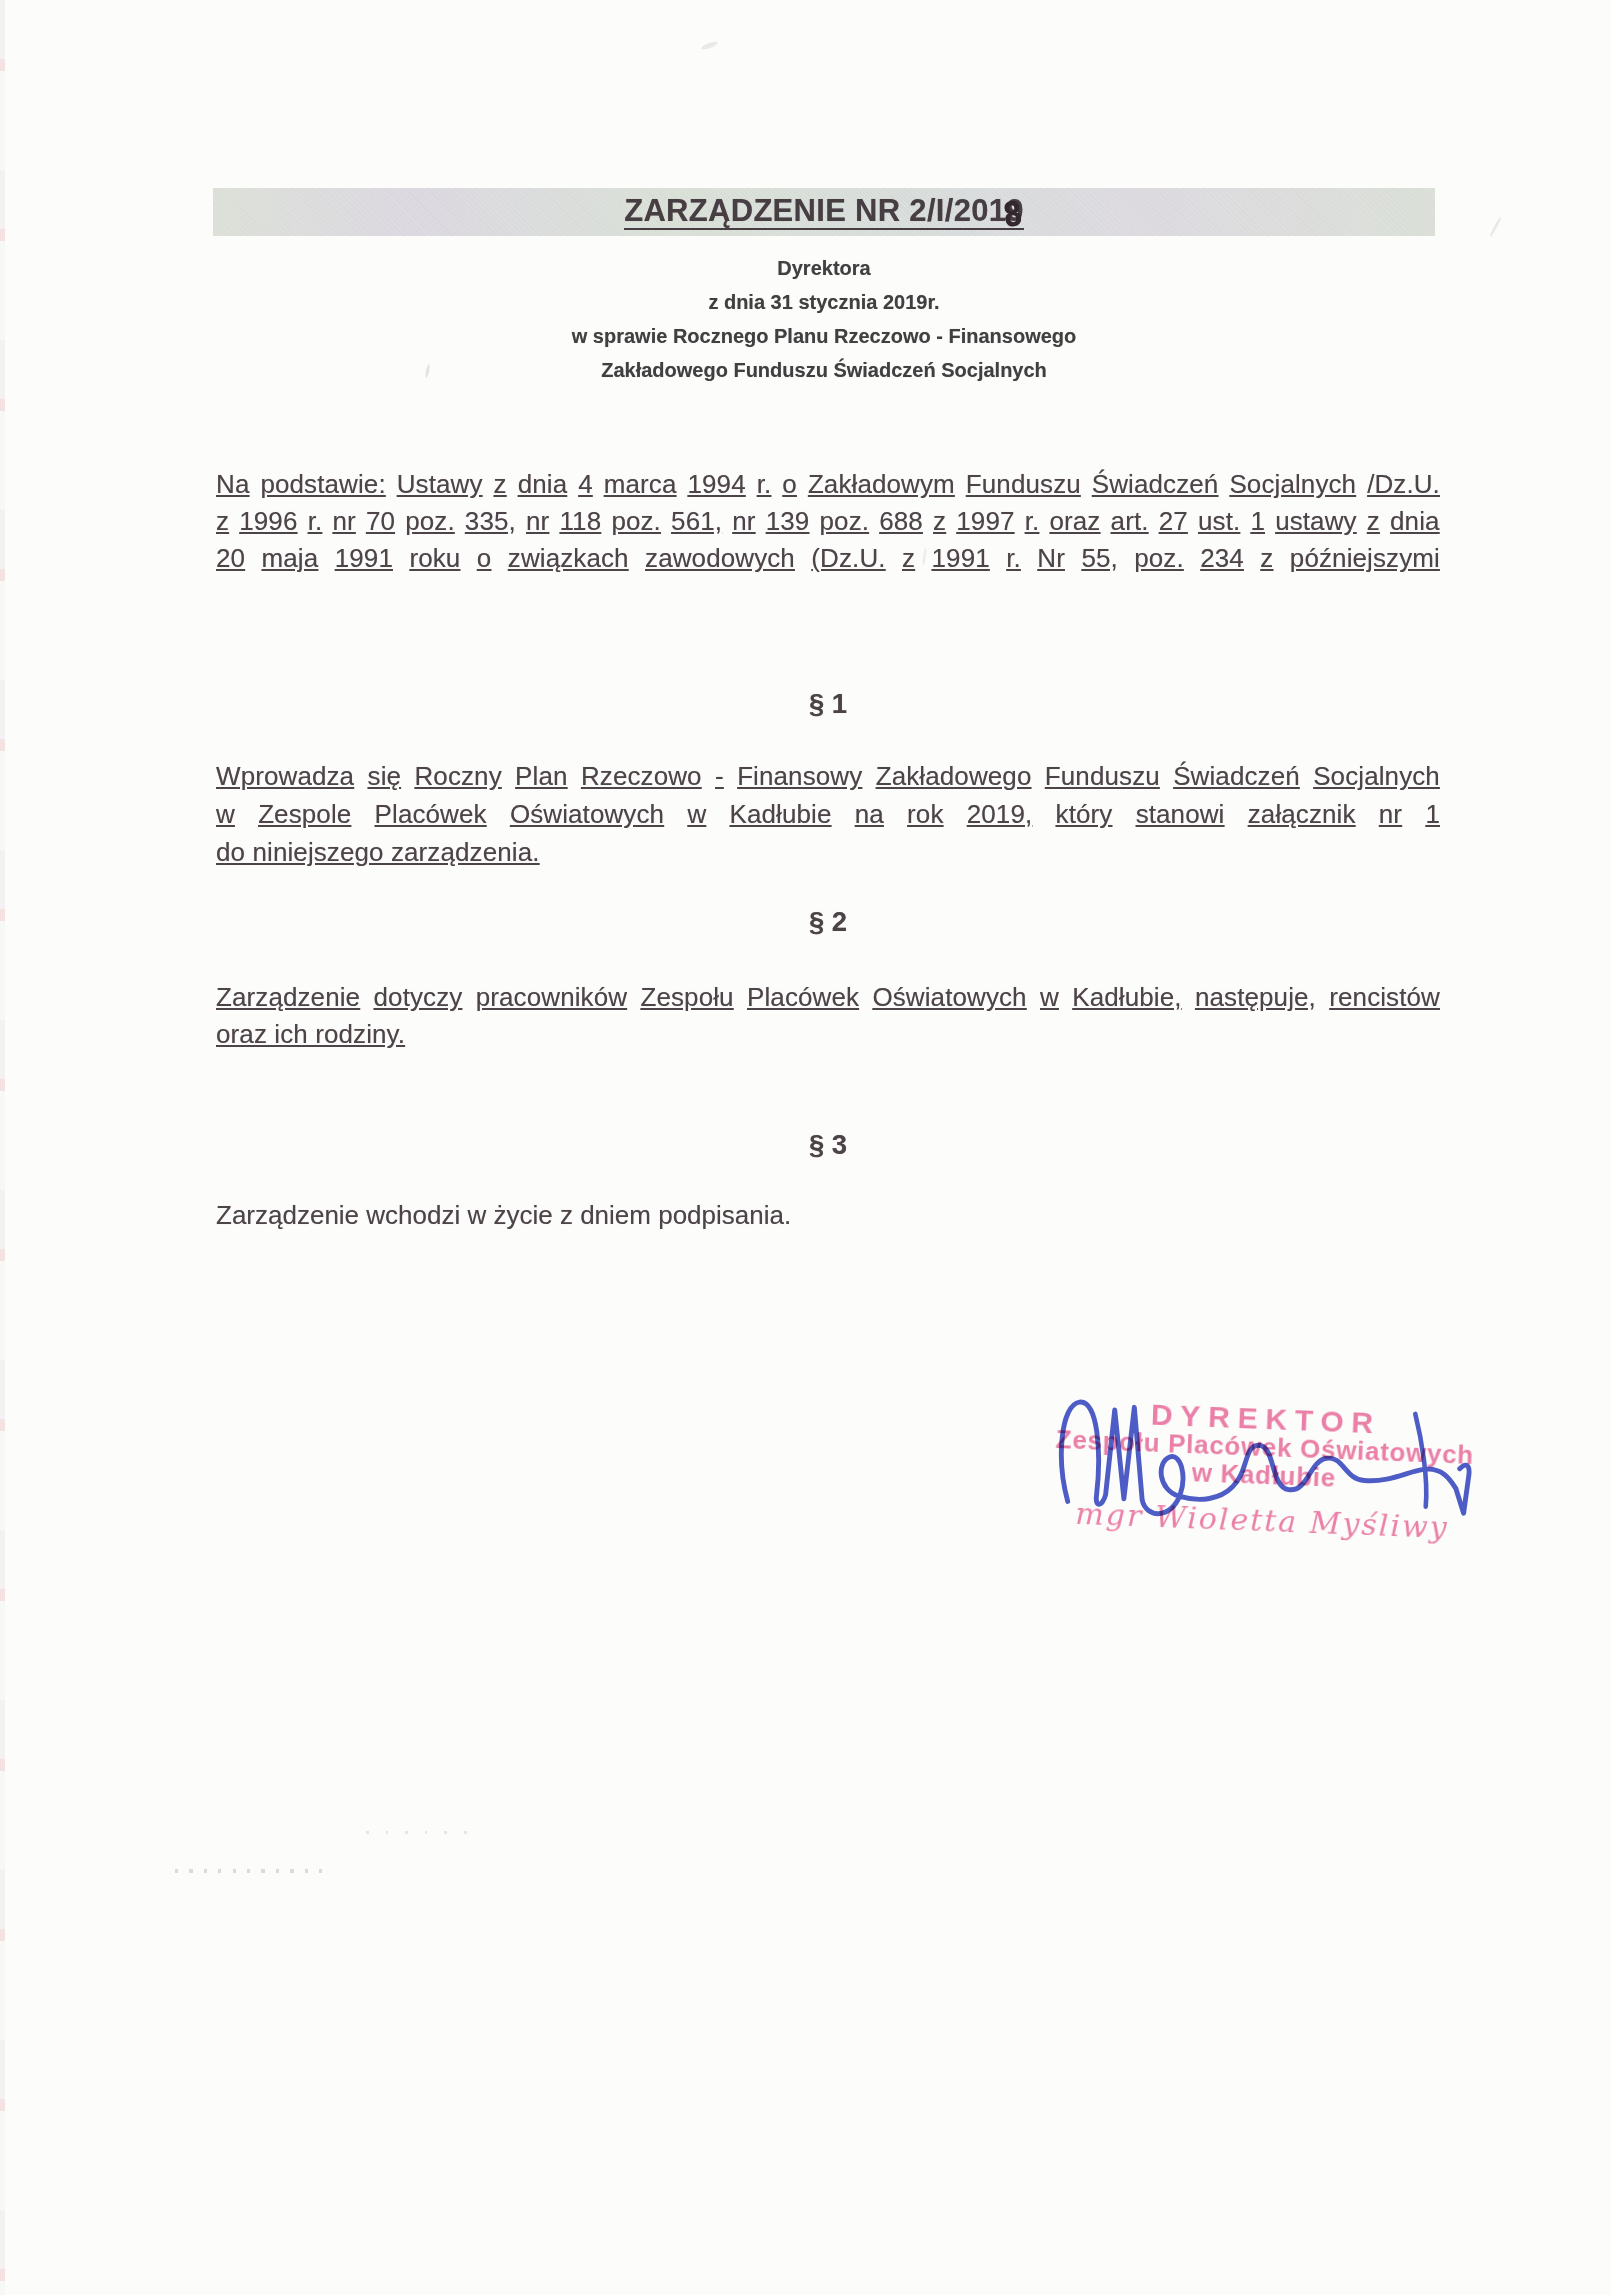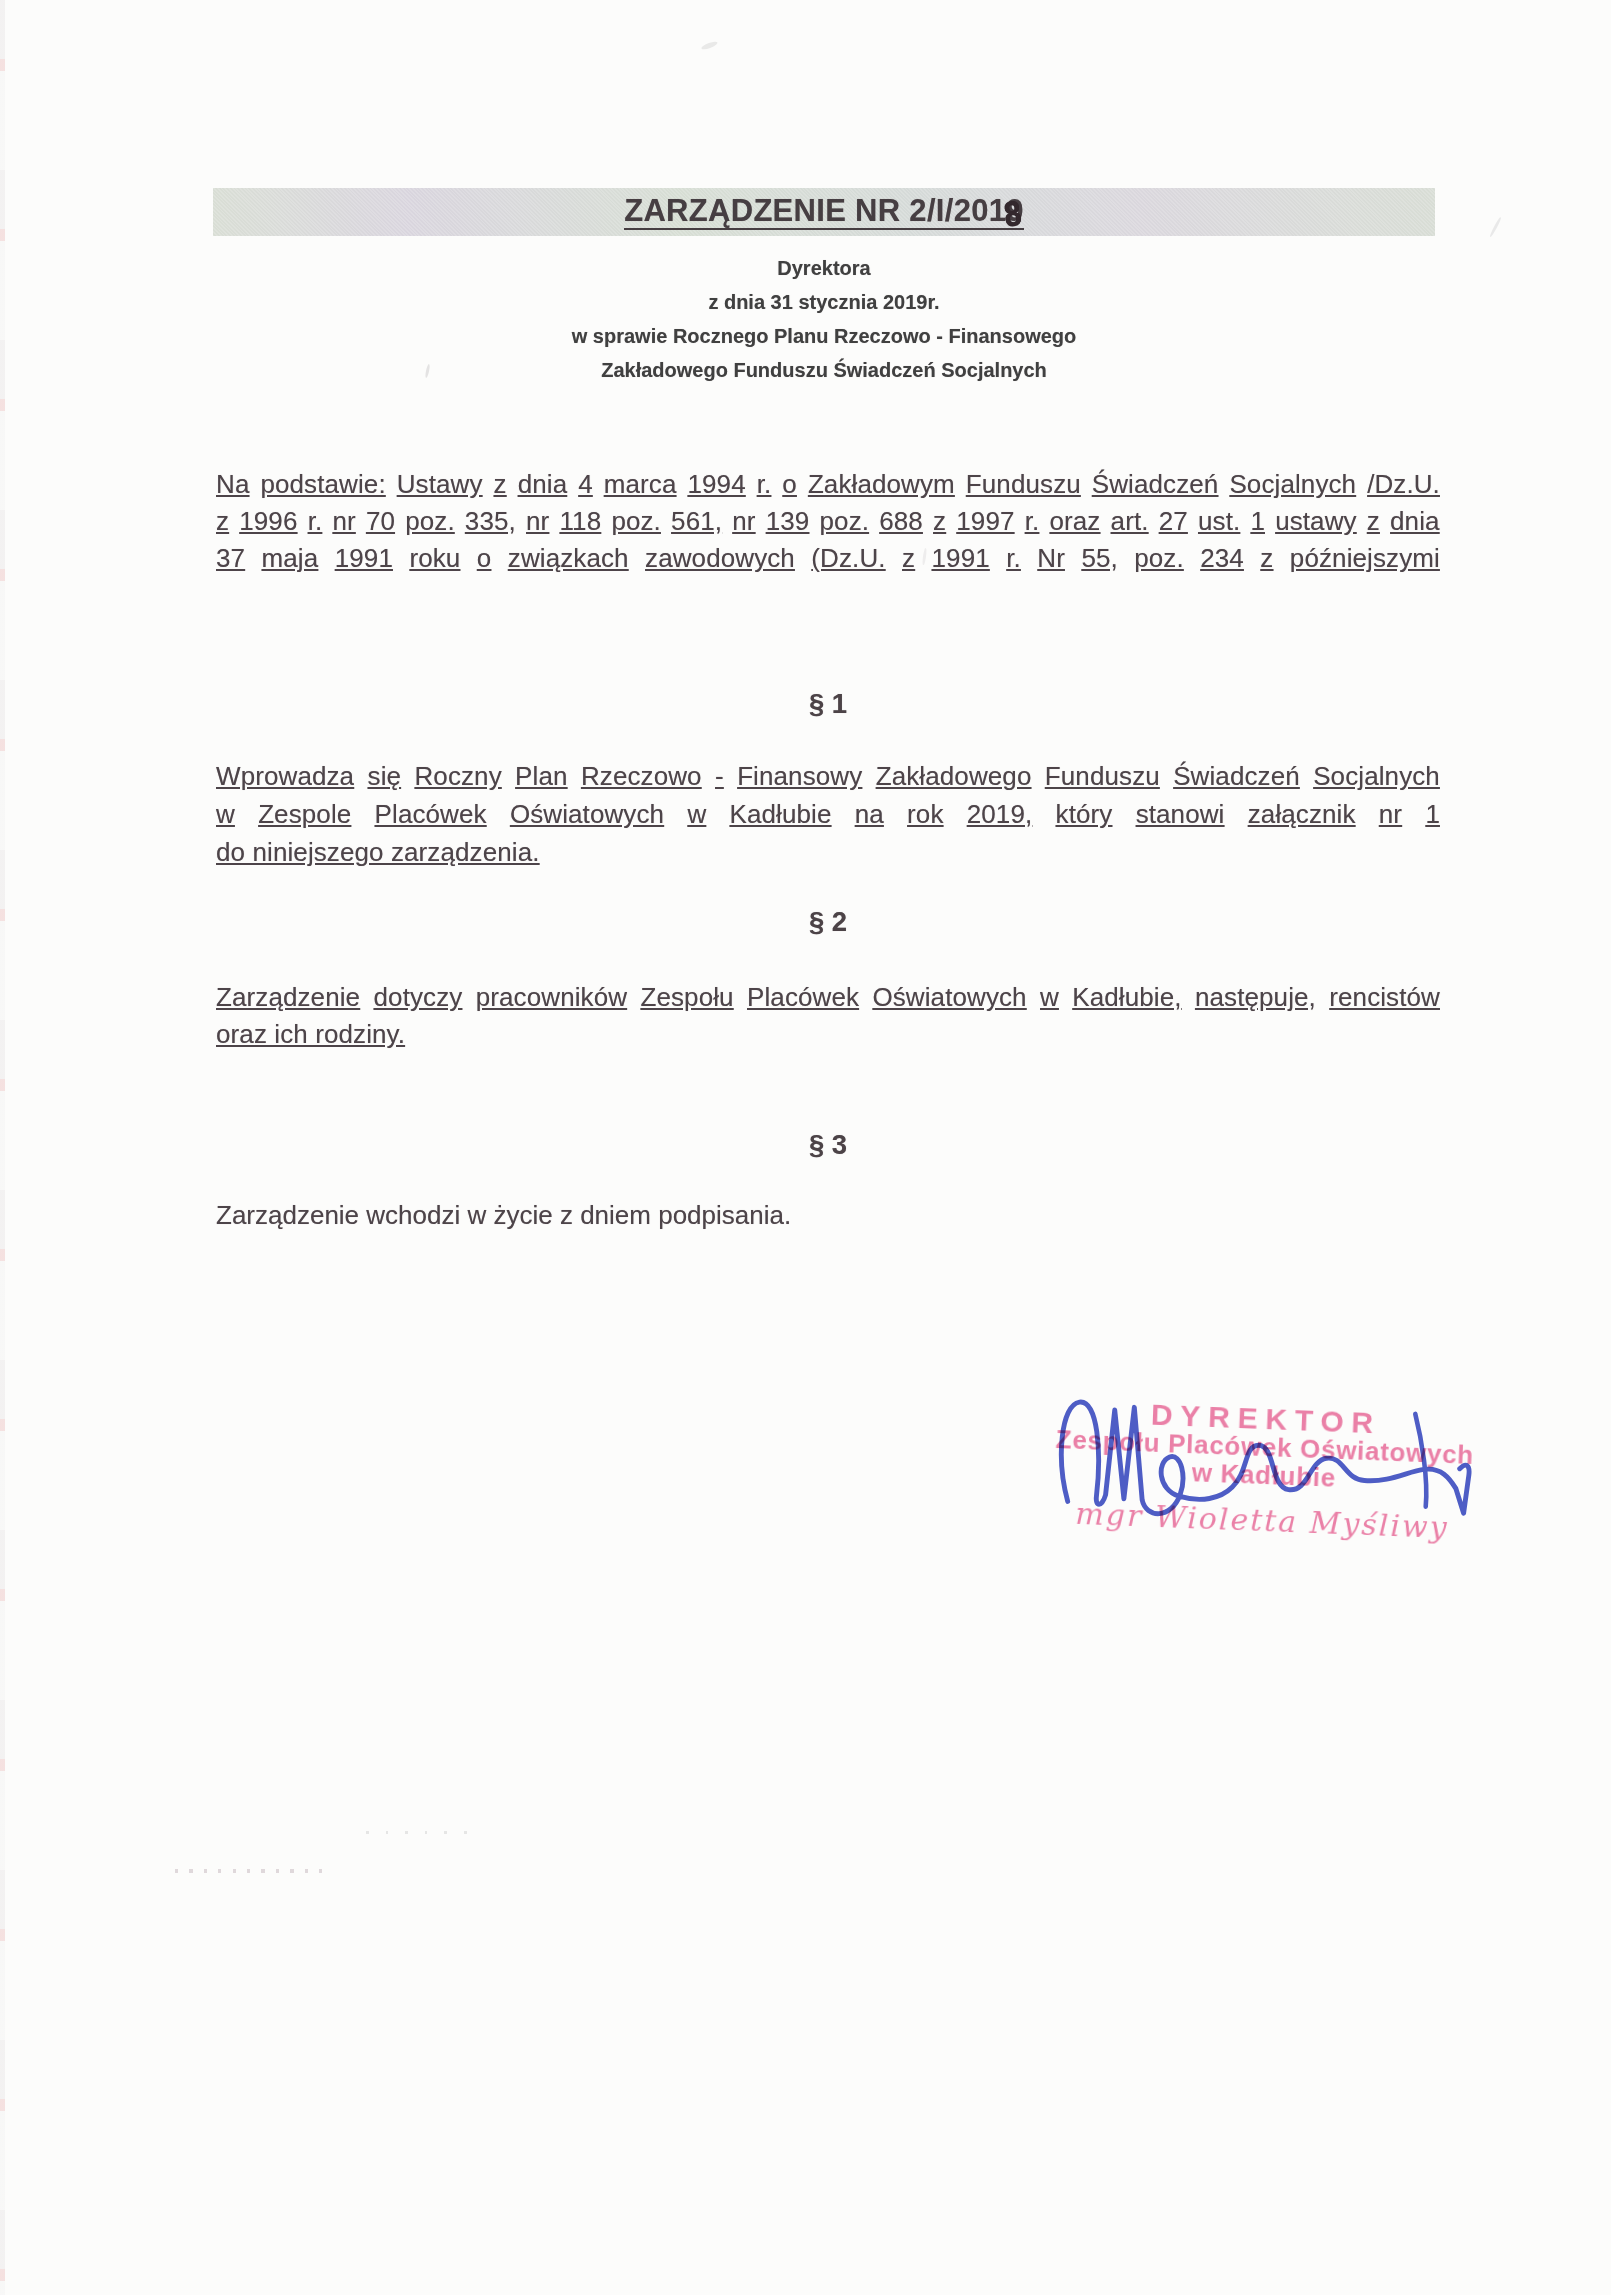--- a/index.html
+++ b/index.html
@@ -153,21 +153,21 @@
         <span>oraz</span>
         <span>art.</span>
         <span>27</span>
         <span>ust.</span>
         <span>1</span>
         <span>ustawy</span>
         <span>z</span>
         <span>dnia</span>
       </div>
     <div class="jline">
-        <span>37</span>
+        <span>20</span>
         <span>maja</span>
         <span>1991</span>
         <span>roku</span>
         <span>o</span>
         <span>związkach</span>
         <span>zawodowych</span>
         <span>(Dz.U.</span>
         <span>z</span>
         <span>1991</span>
         <span>r.</span>

